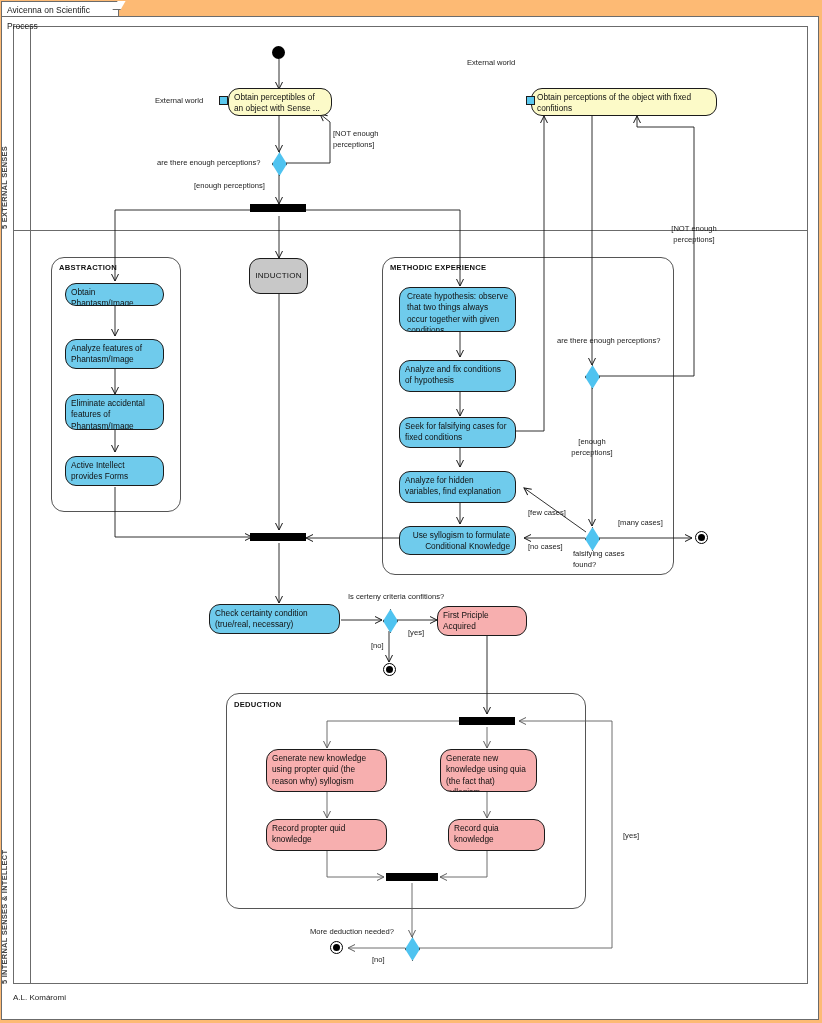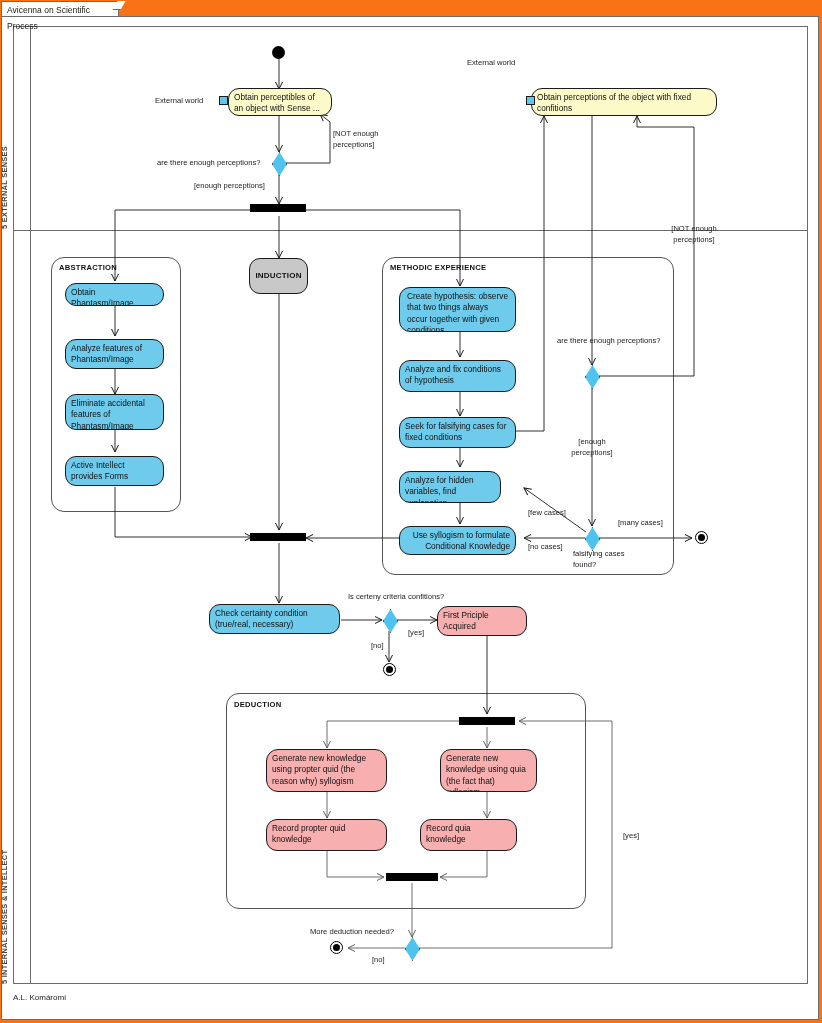--- a/index.html
+++ b/index.html
@@ -1,17 +1,17 @@
 <!DOCTYPE html>
 <html><head>
 <meta charset="utf-8">
 <style>
   html,body{margin:0;padding:0;background:#ffffff;}
   body{font-family:"Liberation Sans","DejaVu Sans",sans-serif;}
-  #canvas{position:relative;width:822px;height:1023px;overflow:hidden;background:#f97316;}
+  #canvas{position:relative;width:822px;height:1023px;overflow:hidden;background:#fdba74;}
 
   
   .title-tab{
     position:absolute;left:1px;top:1px;width:118px;height:16px;
     border:1px solid #6b6b6b;background:#fff;font-size:8.5px;color:#1a1a1a;
     line-height:16px;padding-left:5px;box-sizing:border-box;z-index:6;
   }
   .title-tab:after{
     content:"";position:absolute;right:-5px;top:-1px;width:8px;height:8px;
     border-bottom:1px solid #6b6b6b;background:#fff;
@@ -50,21 +50,21 @@
 
   
   .node{
     position:absolute;box-sizing:border-box;border:1px solid #1b1b1b;
     border-radius:11px;font-size:8.3px;color:#111;line-height:11.4px;
     padding:3px 5px;z-index:5;overflow:hidden;
   }
   .n-blue{background:#6FCBEC;}
   .n-yellow{background:#FCFAC8;}
   .n-pink{background:#F7AFAF;}
-  .n-gray{background:#C8C8C8;font-weight:bold;font-size:8px;text-align:center;
+  .n-gray{background:#C8C8C8;font-weight:normal;font-size:8px;text-align:center;
           letter-spacing:.2px;display:flex;align-items:center;justify-content:center;padding:17px;}
 
   
   .group{
     position:absolute;box-sizing:border-box;border:1px solid #555;
     border-radius:13px;z-index:3;background:transparent;
   }
   .group-title{
     position:absolute;font-size:7.6px;font-weight:bold;color:#111;z-index:5;
     letter-spacing:.25px;white-space:nowrap;
@@ -234,21 +234,21 @@
   <div class="node n-gray" style="left:249px;top:258px;width:59px;height:27px;">INDUCTION</div>
 
   <div class="node n-blue" style="left:65px;top:283px;width:99px;height:23px;">Obtain Phantasm/Image</div>
   <div class="node n-blue" style="left:65px;top:339px;width:99px;height:30px;">Analyze features of Phantasm/Image</div>
   <div class="node n-blue" style="left:65px;top:394px;width:99px;height:36px;">Eliminate accidental features of Phantasm/Image</div>
   <div class="node n-blue" style="left:65px;top:456px;width:99px;height:30px;">Active Intellect provides Forms</div>
 
   <div class="node n-blue" style="left:399px;top:287px;width:117px;height:45px;padding-left:7px;">Create hypothesis: observe that two things always occur together with given conditions</div>
   <div class="node n-blue" style="left:399px;top:360px;width:117px;height:32px;">Analyze and fix conditions of hypothesis</div>
   <div class="node n-blue" style="left:399px;top:417px;width:117px;height:31px;">Seek for falsifying cases for fixed conditions</div>
-  <div class="node n-blue" style="left:399px;top:471px;width:102px;height:32px;">Analyze for hidden variables, find explanation</div>
+  <div class="node n-blue" style="left:399px;top:471px;width:117px;height:32px;">Analyze for hidden variables, find explanation</div>
   <div class="node n-blue" style="left:399px;top:526px;width:117px;height:29px;text-align:right;">Use syllogism to formulate Conditional Knowledge</div>
 
   <div class="diamond" style="left:585px;top:365px;"></div>
   <div class="lbl" style="left:557px;top:336px;">are there enough perceptions?</div>
   <div class="lbl wrap" style="left:666px;top:224px;width:56px;text-align:center;">[NOT enough perceptions]</div>
   <div class="lbl wrap" style="left:566px;top:437px;width:52px;text-align:center;">[enough perceptions]</div>
 
   <div class="diamond" style="left:585px;top:527px;"></div>
   <div class="lbl wrap" style="left:573px;top:549px;width:54px;">falsifying cases found?</div>
   <div class="lbl" style="left:528px;top:508px;">[few cases]</div>
@@ -267,21 +267,21 @@
   <div class="lbl" style="left:371px;top:641px;">[no]</div>
   <div class="final-node" style="left:383px;top:663px;"></div>
 
   <div class="node n-pink" style="left:437px;top:606px;width:90px;height:30px;">First Priciple Acquired</div>
 
   <div class="bar" style="left:459px;top:717px;width:56px;height:8px;"></div>
 
   <div class="node n-pink" style="left:266px;top:749px;width:121px;height:43px;border-radius:12px;">Generate new knowledge using propter quid (the reason why) syllogism</div>
   <div class="node n-pink" style="left:440px;top:749px;width:97px;height:43px;">Generate new knowledge using quia (the fact that) syllogism</div>
   <div class="node n-pink" style="left:266px;top:819px;width:121px;height:32px;">Record propter quid knowledge</div>
-  <div class="node n-pink" style="left:420px;top:819px;width:97px;height:32px;">Record quia knowledge</div>
+  <div class="node n-pink" style="left:448px;top:819px;width:97px;height:32px;">Record quia knowledge</div>
 
   <div class="bar" style="left:386px;top:873px;width:52px;height:8px;"></div>
 
   <div class="diamond" style="left:405px;top:937px;"></div>
   <div class="lbl" style="left:310px;top:927px;">More deduction needed?</div>
   <div class="lbl" style="left:372px;top:955px;">[no]</div>
   <div class="lbl" style="left:623px;top:831px;">[yes]</div>
   <div class="final-node" style="left:330px;top:941px;"></div>
 
   <div class="author">A.L. Komáromi</div>

